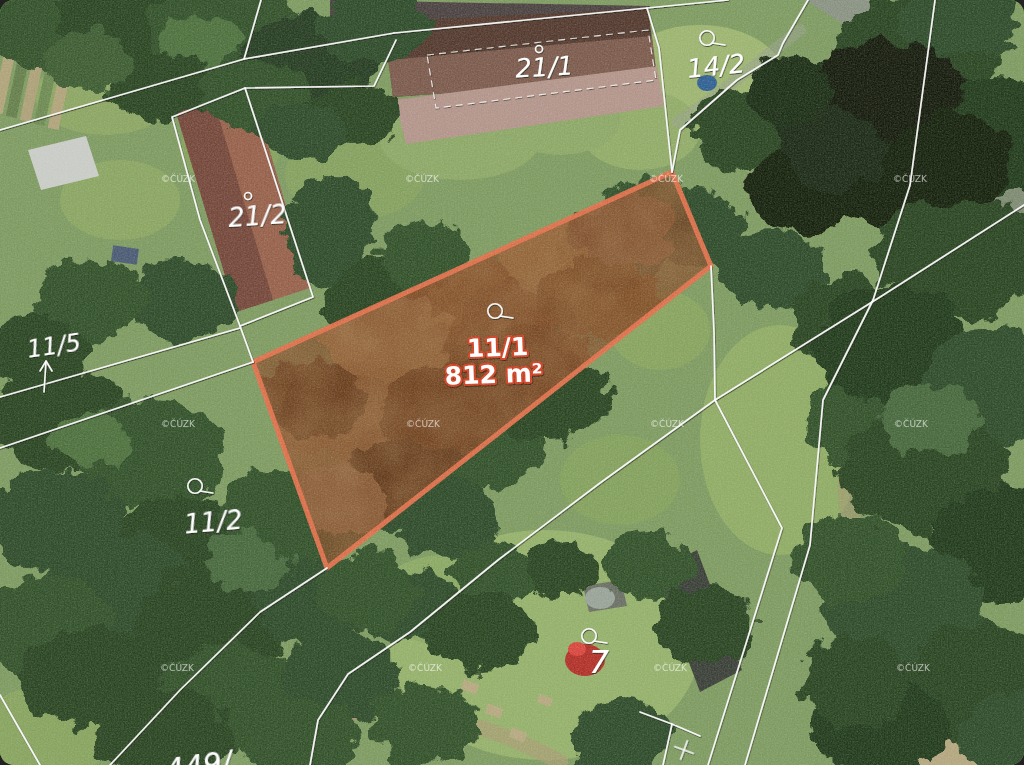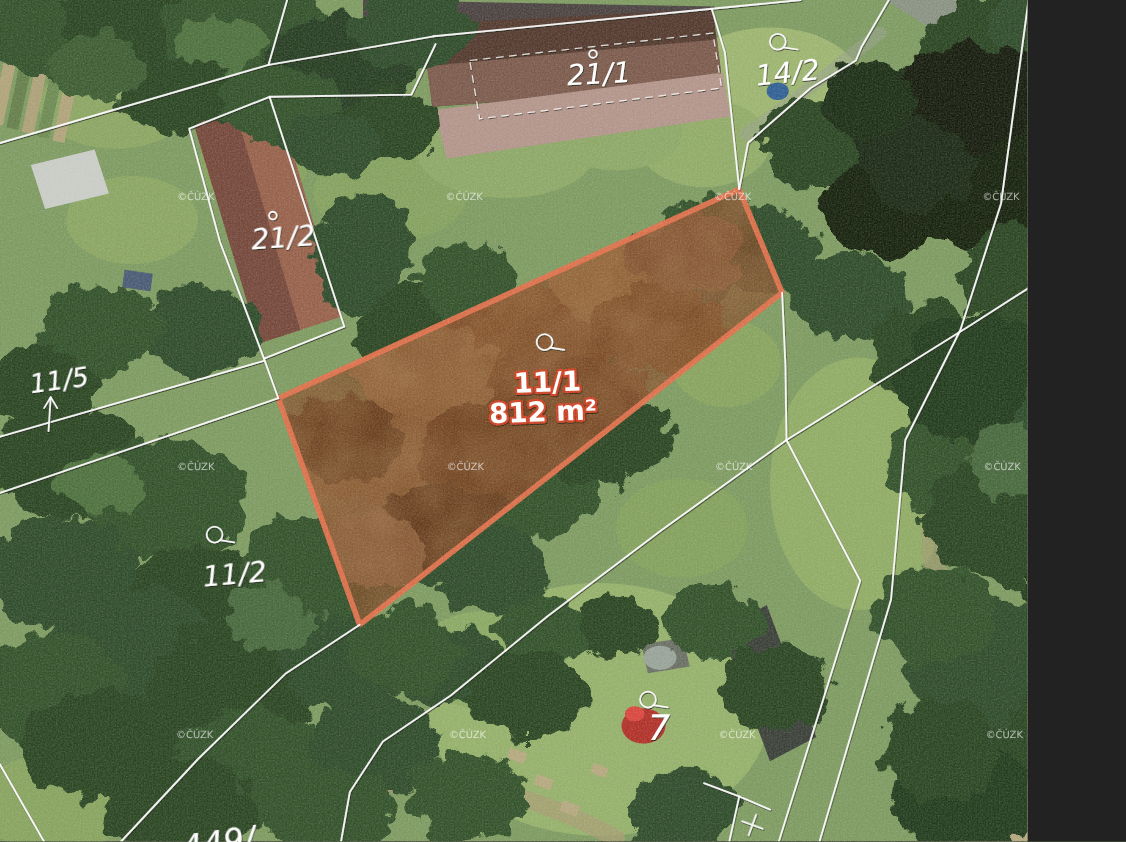--- a/index.html
+++ b/index.html
@@ -1,16 +1,16 @@
 <!DOCTYPE html>
 <html><head>
 <meta charset="utf-8">
 <style>
   html,body{margin:0;padding:0;background:#222;}
-  .stage{position:relative;width:934px;height:765px;overflow:hidden;background:#737373;}
+  .stage{position:relative;width:1024px;height:765px;overflow:hidden;background:#4d7c0f;border-radius:14px;}
   svg{display:block;width:1024px;height:765px;}
   .plabel{font-family:"DejaVu Sans",sans-serif;font-style:italic;fill:#ffffff;}
   .hlabel{font-family:"DejaVu Sans",sans-serif;font-weight:bold;fill:#ffffff;
           stroke:#cd4023;stroke-width:4.2px;paint-order:stroke;stroke-linejoin:round;}
   .wm{font-family:"DejaVu Sans",sans-serif;fill:rgba(255,255,255,0.62);}
   .bline{stroke:#ffffff;stroke-opacity:.92;stroke-width:1.7;fill:none;stroke-linejoin:round;stroke-linecap:round;}
   .bdash{stroke:#ffffff;stroke-opacity:.8;stroke-width:1.1;stroke-dasharray:7 5;fill:none;}
   .sym{stroke:#ffffff;stroke-width:1.6;fill:none;stroke-linecap:round;stroke-linejoin:round;stroke-opacity:.95;}
 </style>
 </head>

